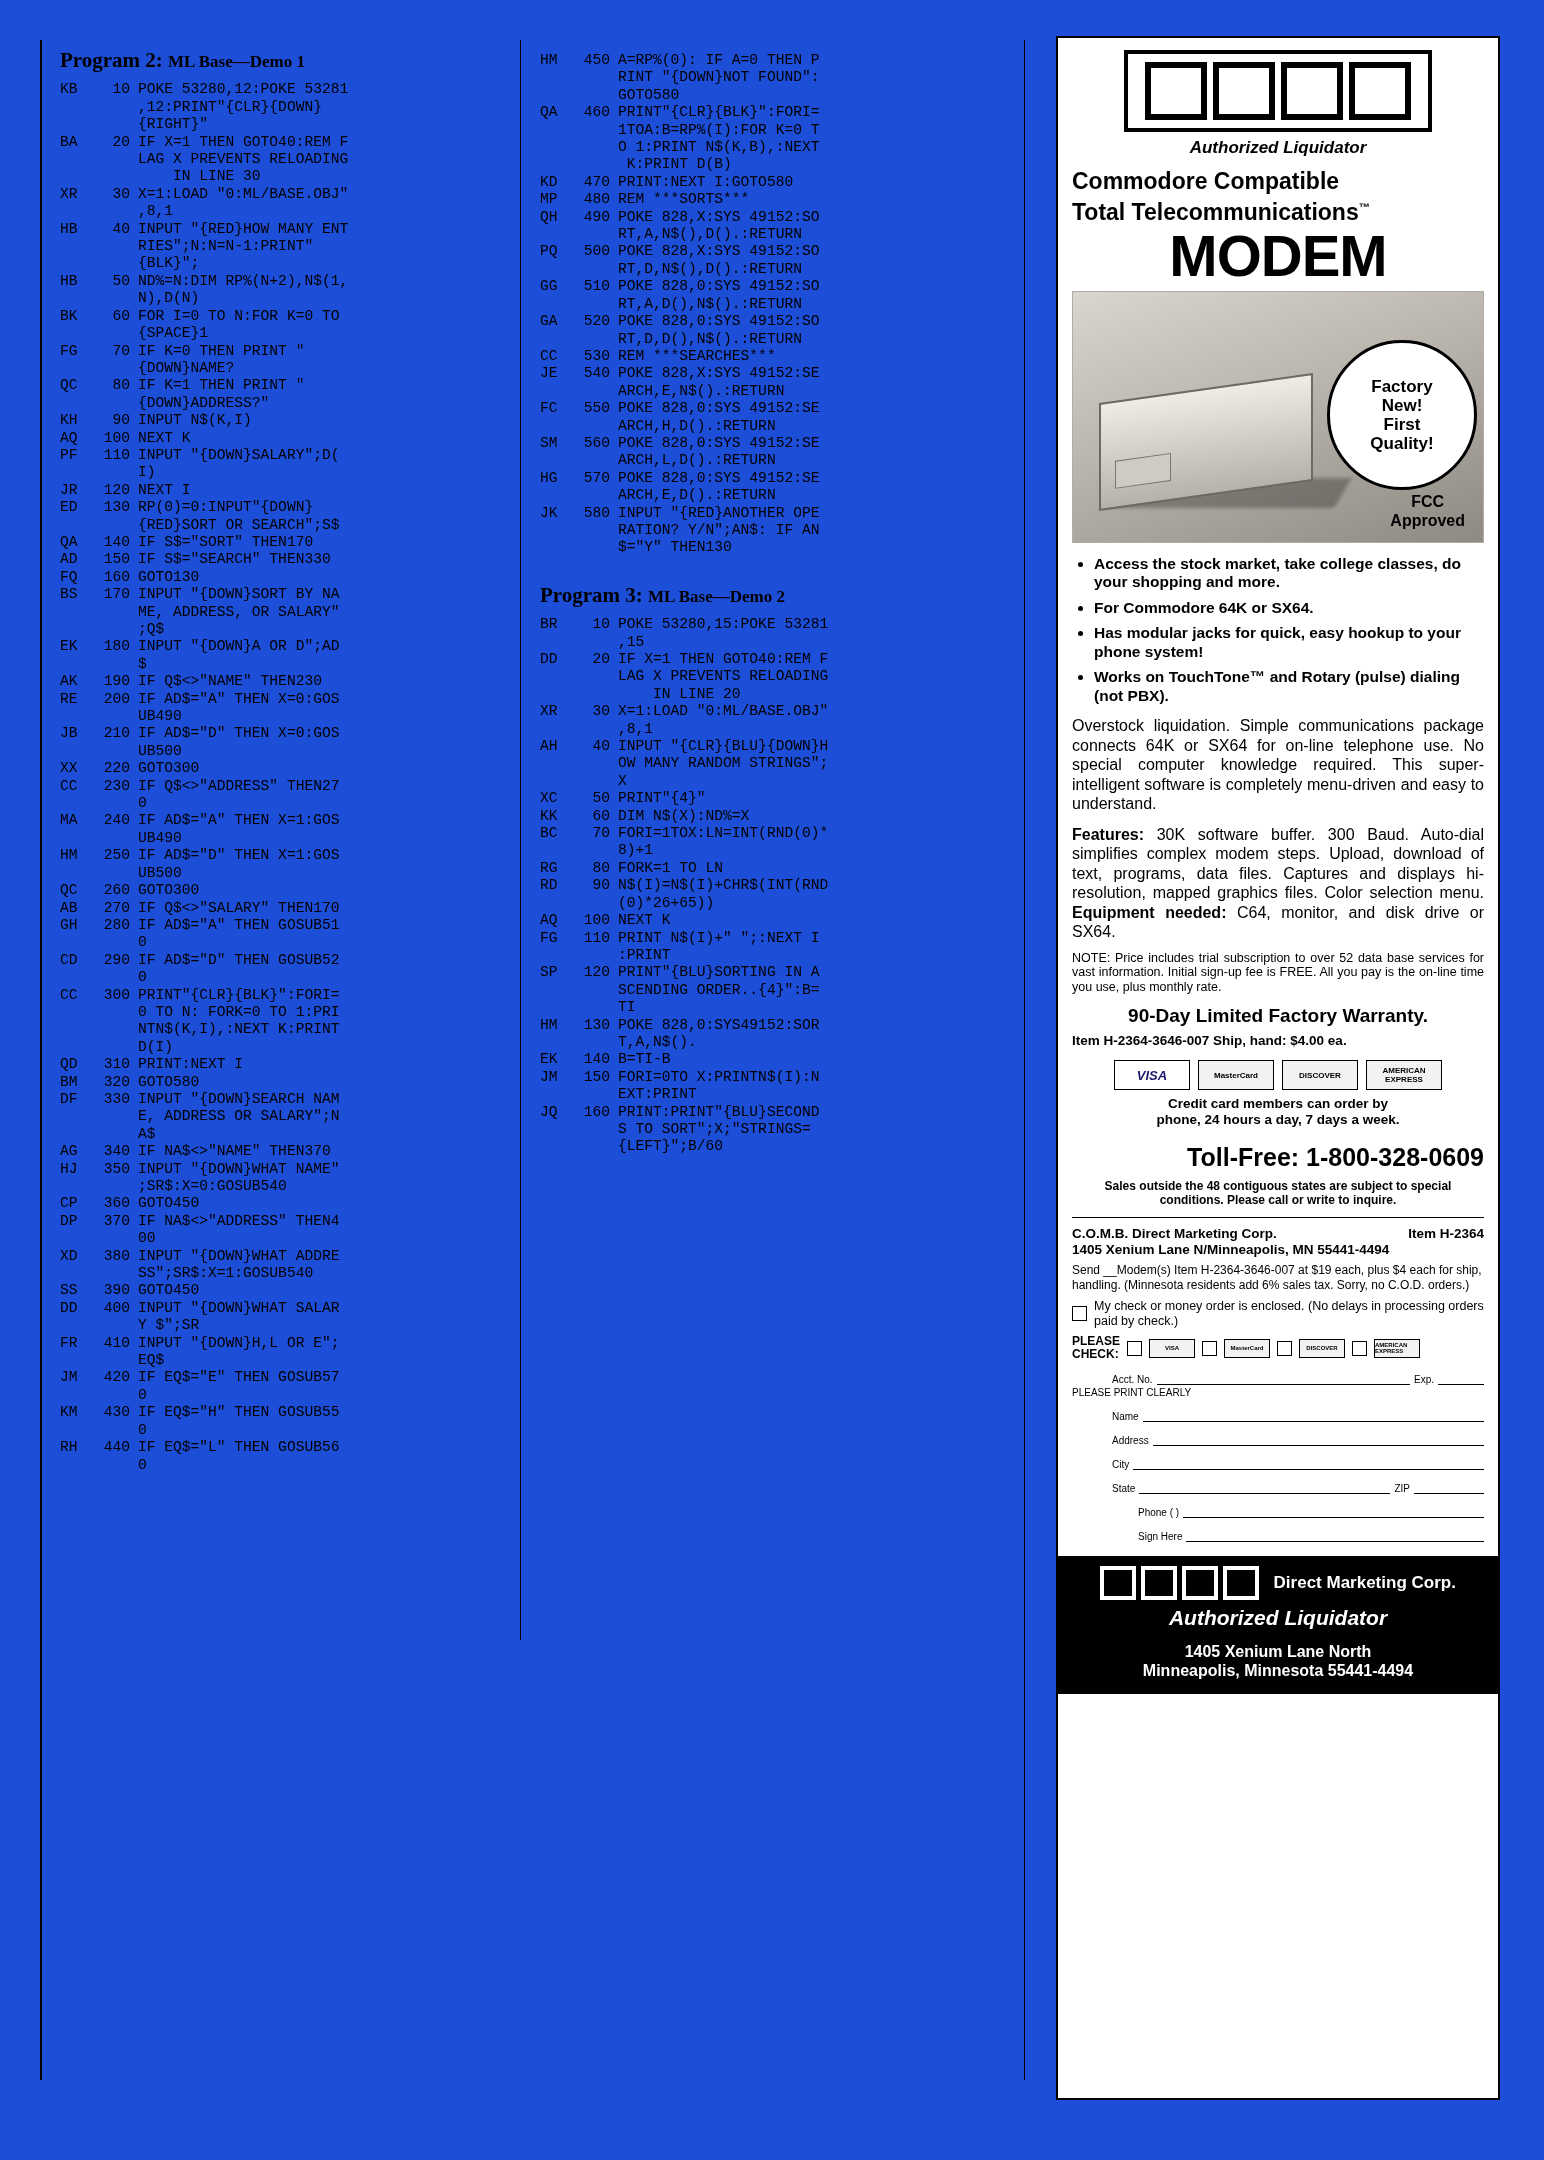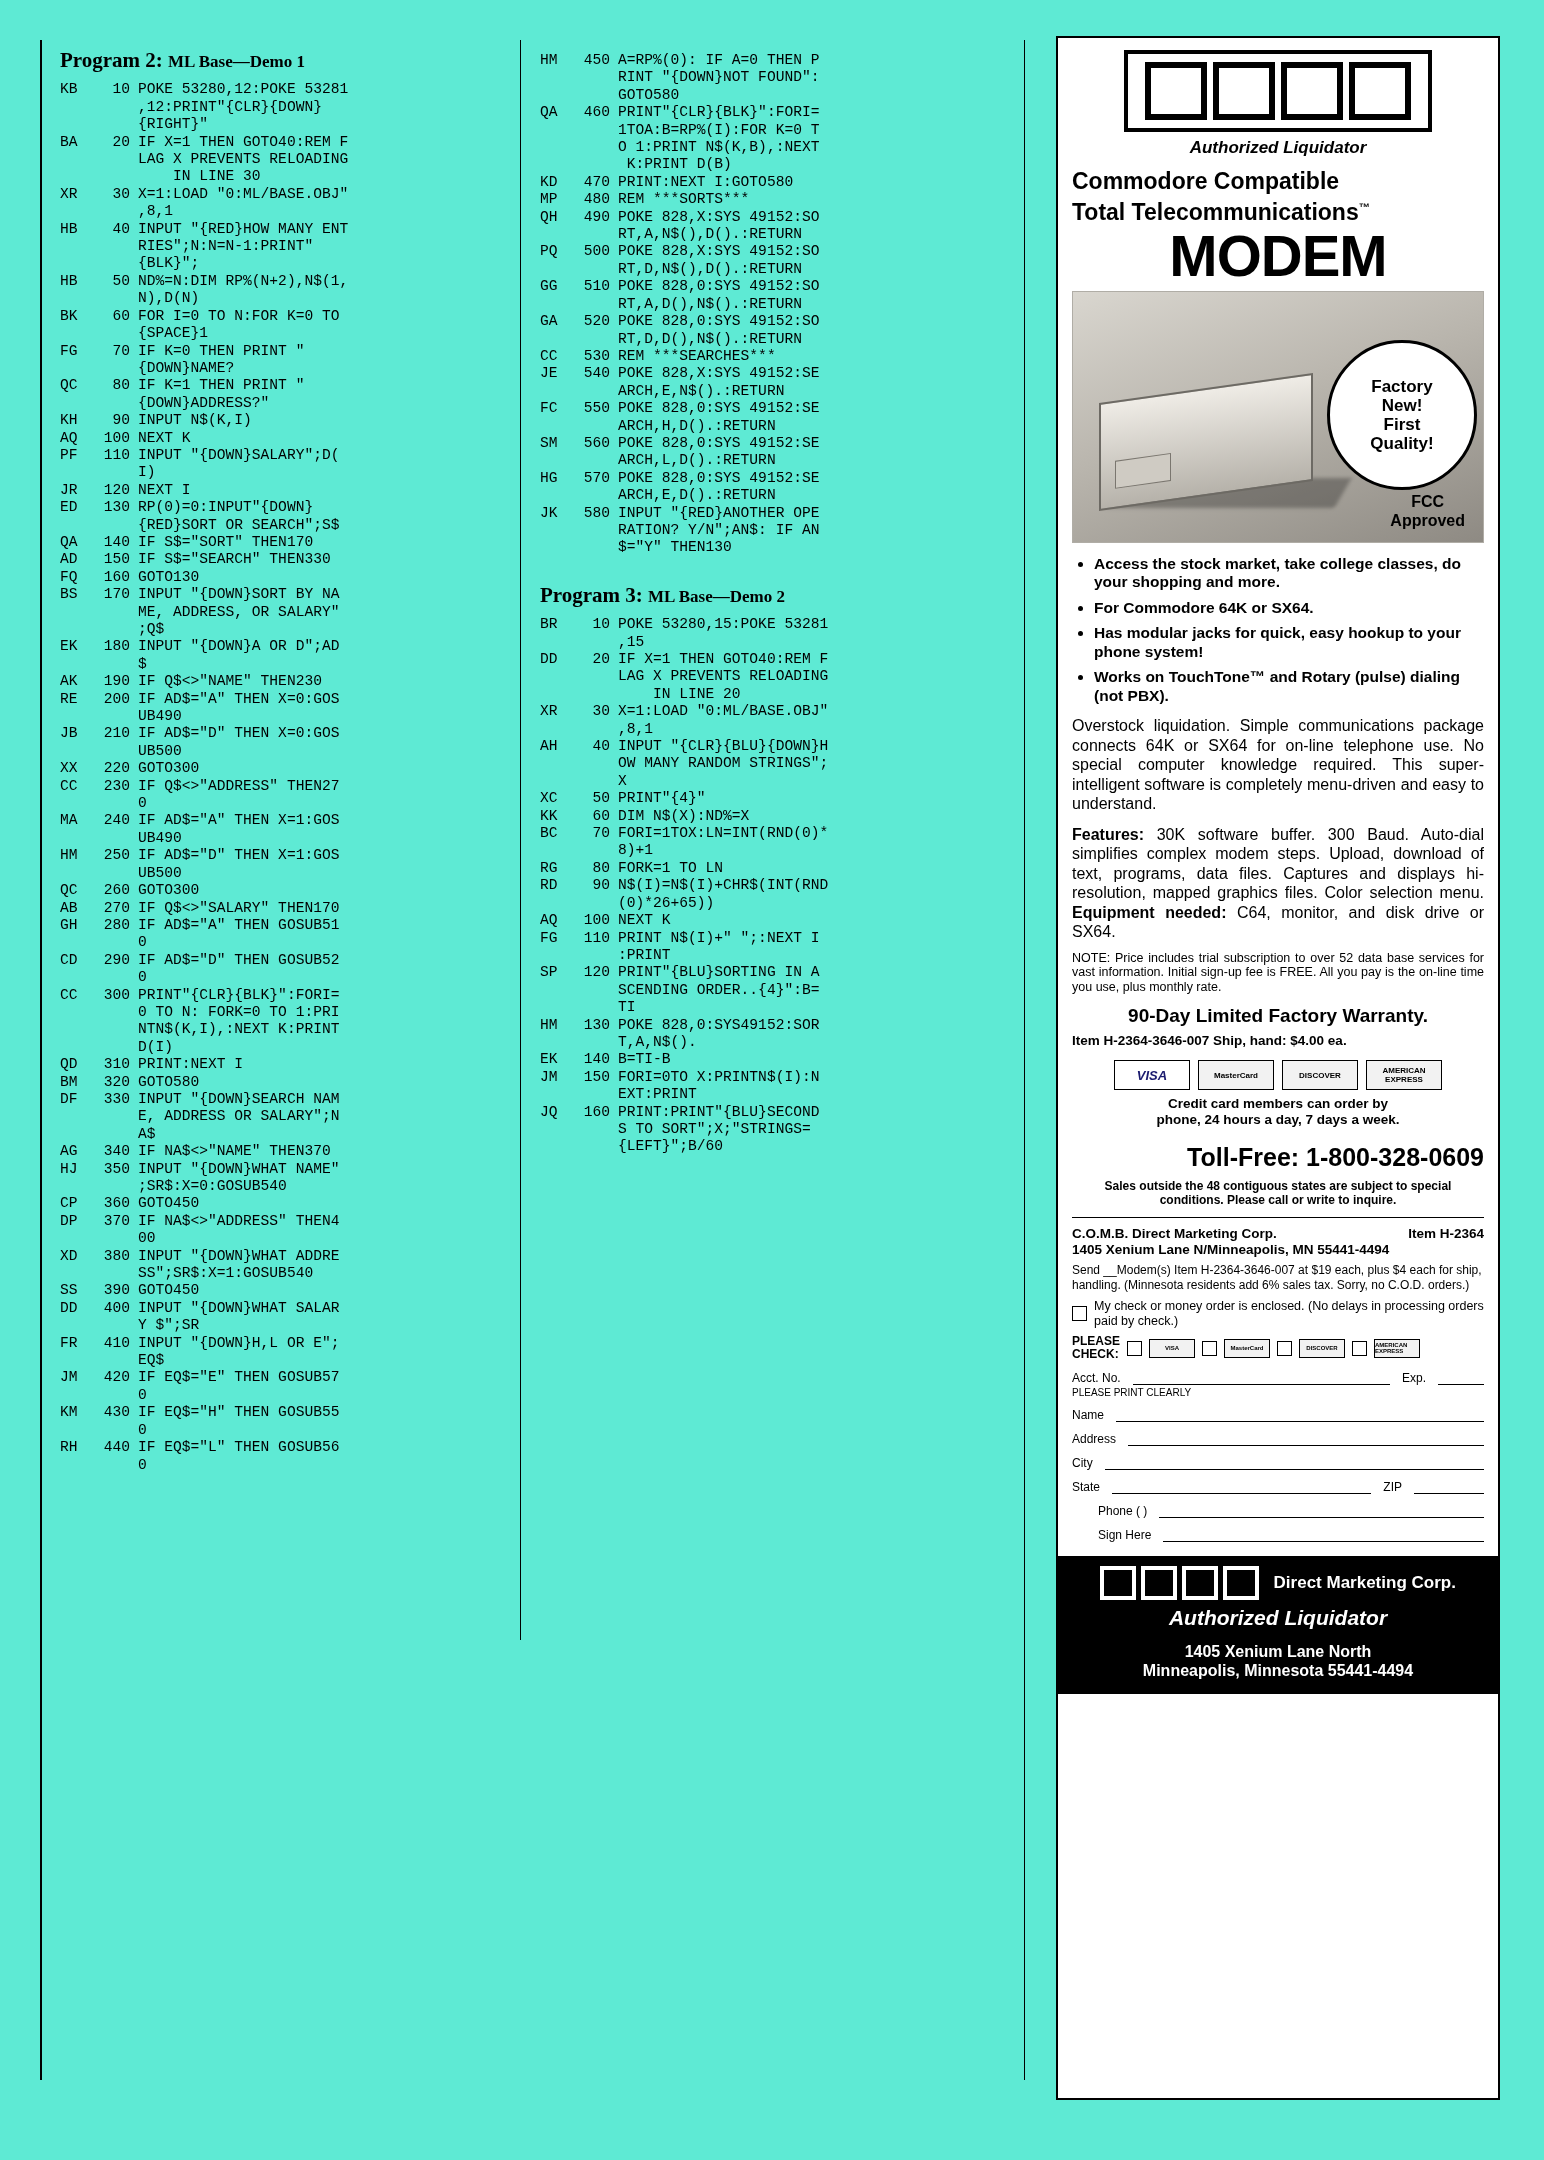--- a/index.html
+++ b/index.html
@@ -1,17 +1,17 @@
 <!DOCTYPE html>
 <html><head>
 <meta charset="utf-8">
 <style>
   html,body{margin:0;padding:0;background:#fff;}
   body{width:1544px;height:2160px;font-family:"Liberation Sans",sans-serif;color:#000;position:relative;}
-  .page{position:absolute;left:0;top:0;width:1544px;height:2160px;background:#5eead4;}
+  .page{position:absolute;left:0;top:0;width:1544px;height:2160px;background:#1d4ed8;}
   .col-rule{position:absolute;background:#000;}
 
   
   .listing-col{position:absolute;font-family:"Liberation Mono",monospace;font-size:14.6px;line-height:17.4px;}
   .prog-title{font-family:"Liberation Serif",serif;font-weight:bold;font-size:21px;margin-bottom:11px;}
   .prog-title .sub{font-size:17px;}
   .line{display:flex;margin-bottom:0px;}
   .chk{width:34px;flex:none;letter-spacing:0px;}
   .num{width:36px;flex:none;text-align:right;padding-right:8px;}
   .code{flex:1;white-space:pre-wrap;}
@@ -52,21 +52,21 @@
   .credit{text-align:center;font-size:13.5px;font-weight:bold;line-height:16px;margin-top:6px;}
   .tollfree{text-align:right;font-weight:bold;font-size:25px;margin-top:15px;}
   .smallnote{font-size:12px;line-height:14px;text-align:center;margin-top:7px;font-weight:bold;}
   .hr{border-top:1px solid #000;margin:10px 0 8px;}
   .corp{font-size:13.5px;line-height:16px;font-weight:bold;display:flex;justify-content:space-between;}
   .addr{font-size:13.5px;font-weight:bold;margin-bottom:6px;}
   .order{font-size:12px;line-height:14.6px;}
   .checkline{display:flex;align-items:center;gap:7px;margin-top:7px;font-size:12px;font-weight:bold;}
   .cbox{width:13px;height:13px;border:1px solid #000;flex:none;}
   .minicard{width:44px;height:17px;border:1px solid #000;font-size:6px;display:flex;align-items:center;justify-content:center;background:#f2f2f2;}
-  .field-row{display:flex;align-items:flex-end;gap:12px;font-size:12px;margin-top:9px;}
+  .field-row{display:flex;align-items:flex-end;gap:4px;font-size:10px;margin-top:9px;margin-left:40px;}
   .field-row .lbl{white-space:nowrap;}
   .field-row .ln{flex:1;border-bottom:1px solid #000;height:14px;}
   .tiny{font-size:10px;margin-top:2px;}
   .footer{background:#000;color:#fff;margin:14px -14px 0;padding:10px 10px 14px;text-align:center;}
   .footer .logo{display:inline-flex;gap:5px;vertical-align:middle;}
   .footer .logo span{display:block;width:36px;height:34px;border:4px solid #fff;box-sizing:border-box;}
   .footer .dm{display:inline-block;font-weight:bold;font-size:17px;margin-left:10px;vertical-align:middle;}
   .footer .al{font-weight:bold;font-style:italic;font-size:21px;margin-top:6px;}
   .footer .ad2{font-weight:bold;font-size:16px;line-height:19px;margin-top:12px;}
 

